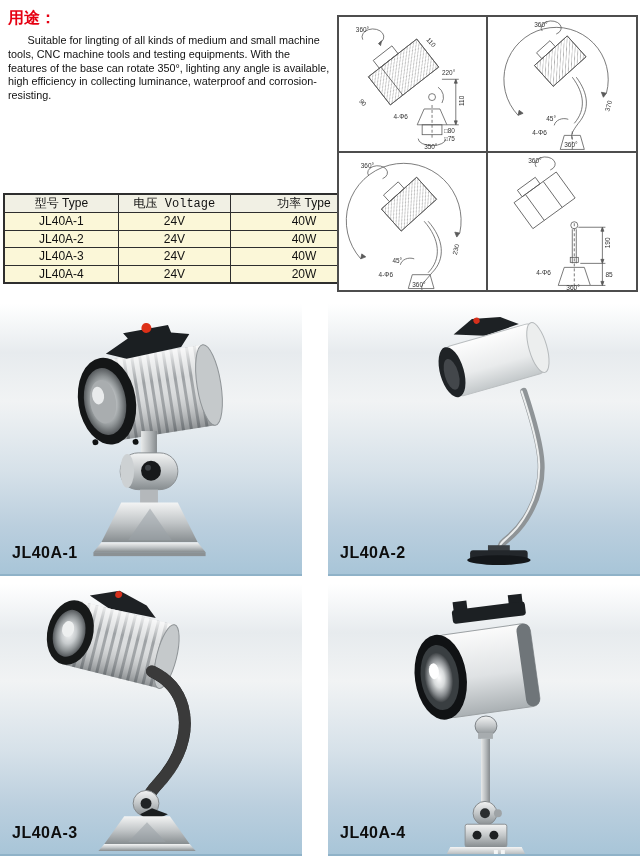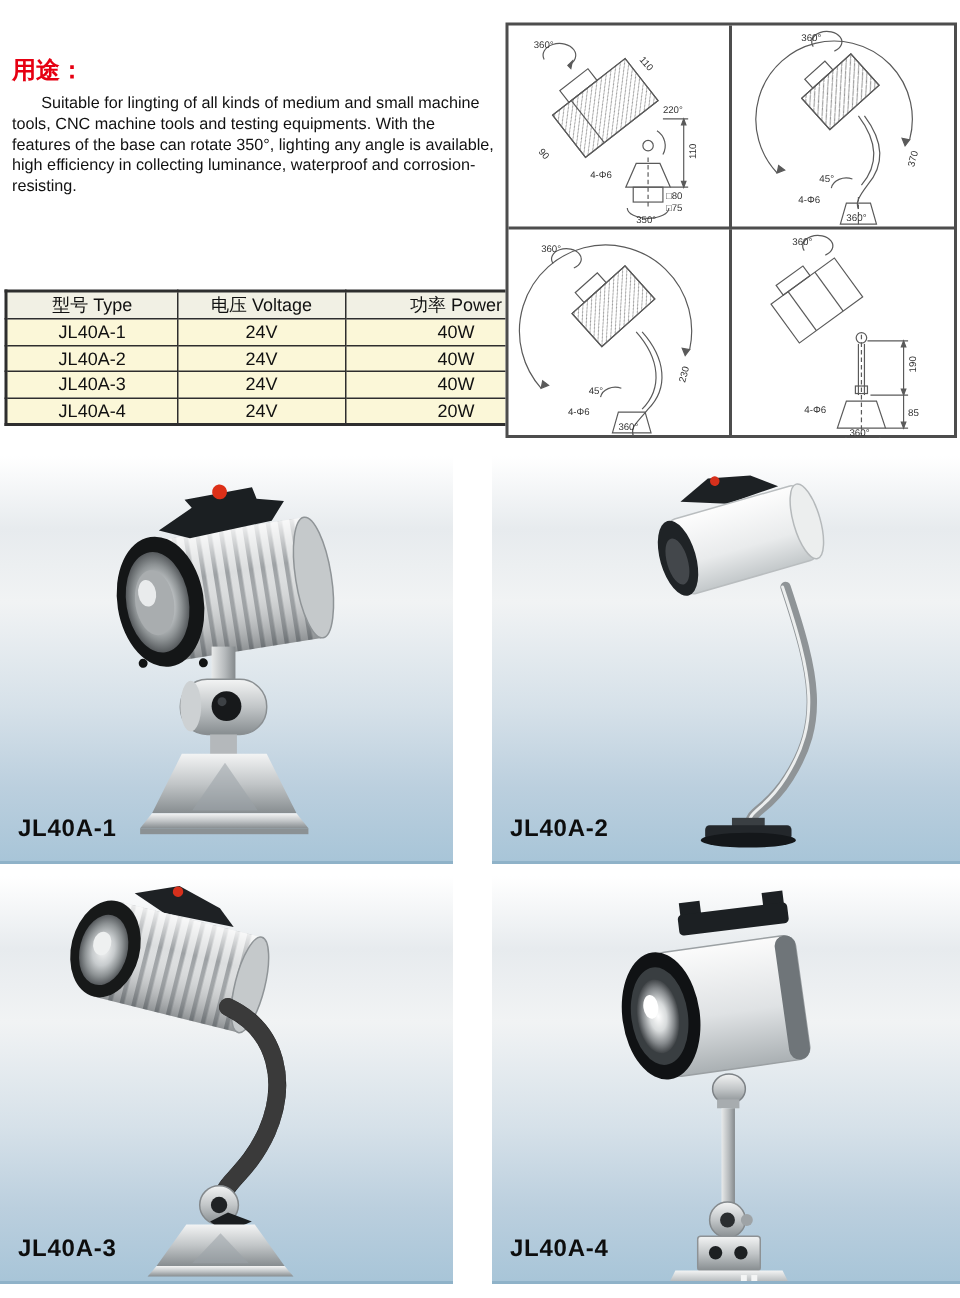--- a/index.html
+++ b/index.html
@@ -1,32 +1,32 @@
 <!DOCTYPE html>
 <html><head>
 <meta charset="utf-8">
 <style>
   * { margin:0; padding:0; box-sizing:border-box; }
   body { background:#ffffff; font-family:"Liberation Sans","DejaVu Sans",sans-serif; }
   .page { position:relative; width:640px; height:865px; background:#ffffff; overflow:hidden; }
 
   
-  .text-col { position:absolute; left:8px; top:8px; width:324px;margin-top:29px; }
+  .text-col { position:absolute; left:8px; top:8px; width:324px; }
   .cn-title { color:#e60012; font-size:16px; font-weight:bold; margin-bottom:5px; }
   .cn-text  { font-size:13px; line-height:20px; color:#111; text-indent:2em; letter-spacing:.3px; }
   .en-title { color:#e60012; font-size:16px; font-weight:bold; margin:5px 0 3px; }
   .en-text  { font-size:10.8px; line-height:13.8px; color:#111; text-indent:1.8em; }
 
   
   table.spec { position:absolute; left:3px; top:193px; width:376px; border-collapse:collapse;
                font-size:12px; color:#111; border:2px solid #2e2e2e; }
   table.spec th, table.spec td { border:1px solid #2e2e2e; text-align:center; height:17.5px; }
   table.spec th { background:#f1f0e4; font-weight:normal; }
   table.spec td { background:#fbf7d8; }
-  .col-type { width:100px; } .col-volt { width:98px; } .col-pow { width:129px; }
+  .col-type { width:100px; } .col-volt { width:98px;font-family:Liberation Mono, monospace; } .col-pow { width:129px; }
 
   
   .drawing-grid { position:absolute; left:337px; top:15px; width:301px; height:277px;
                   border:2px solid #4d4d4d; display:grid;
                   grid-template-columns:1fr 1fr; grid-template-rows:1fr 1fr; background:#fff; }
   .panel { position:relative; }
   .panel.p1 { border-right:2px solid #4d4d4d; border-bottom:2px solid #4d4d4d; }
   .panel.p2 { border-bottom:2px solid #4d4d4d; }
   .panel.p3 { border-right:2px solid #4d4d4d; }
   .panel svg { width:100%; height:100%; display:block; }
@@ -51,21 +51,21 @@
   <div class="text-col">
     <div class="cn-title">用途：</div>
     <div class="en-text">Suitable for lingting of all kinds of medium and small machine tools, CNC machine tools and testing equipments. With the features of the base can rotate 350°, lighting any angle is available, high efficiency in collecting luminance, waterproof and corrosion-resisting.</div>
   </div>
 
   <table class="spec">
     <thead>
       <tr>
         <th class="col-type">型号 Type</th>
         <th class="col-volt">电压 Voltage</th>
-        <th class="col-pow">功率 Power</th>
+        <th class="col-pow">功率 Type</th>
       </tr>
     </thead>
     <tbody>
       <tr>
         <td>JL40A-1</td>
         <td>24V</td>
         <td>40W</td>
       </tr>
       <tr>
         <td>JL40A-2</td>

